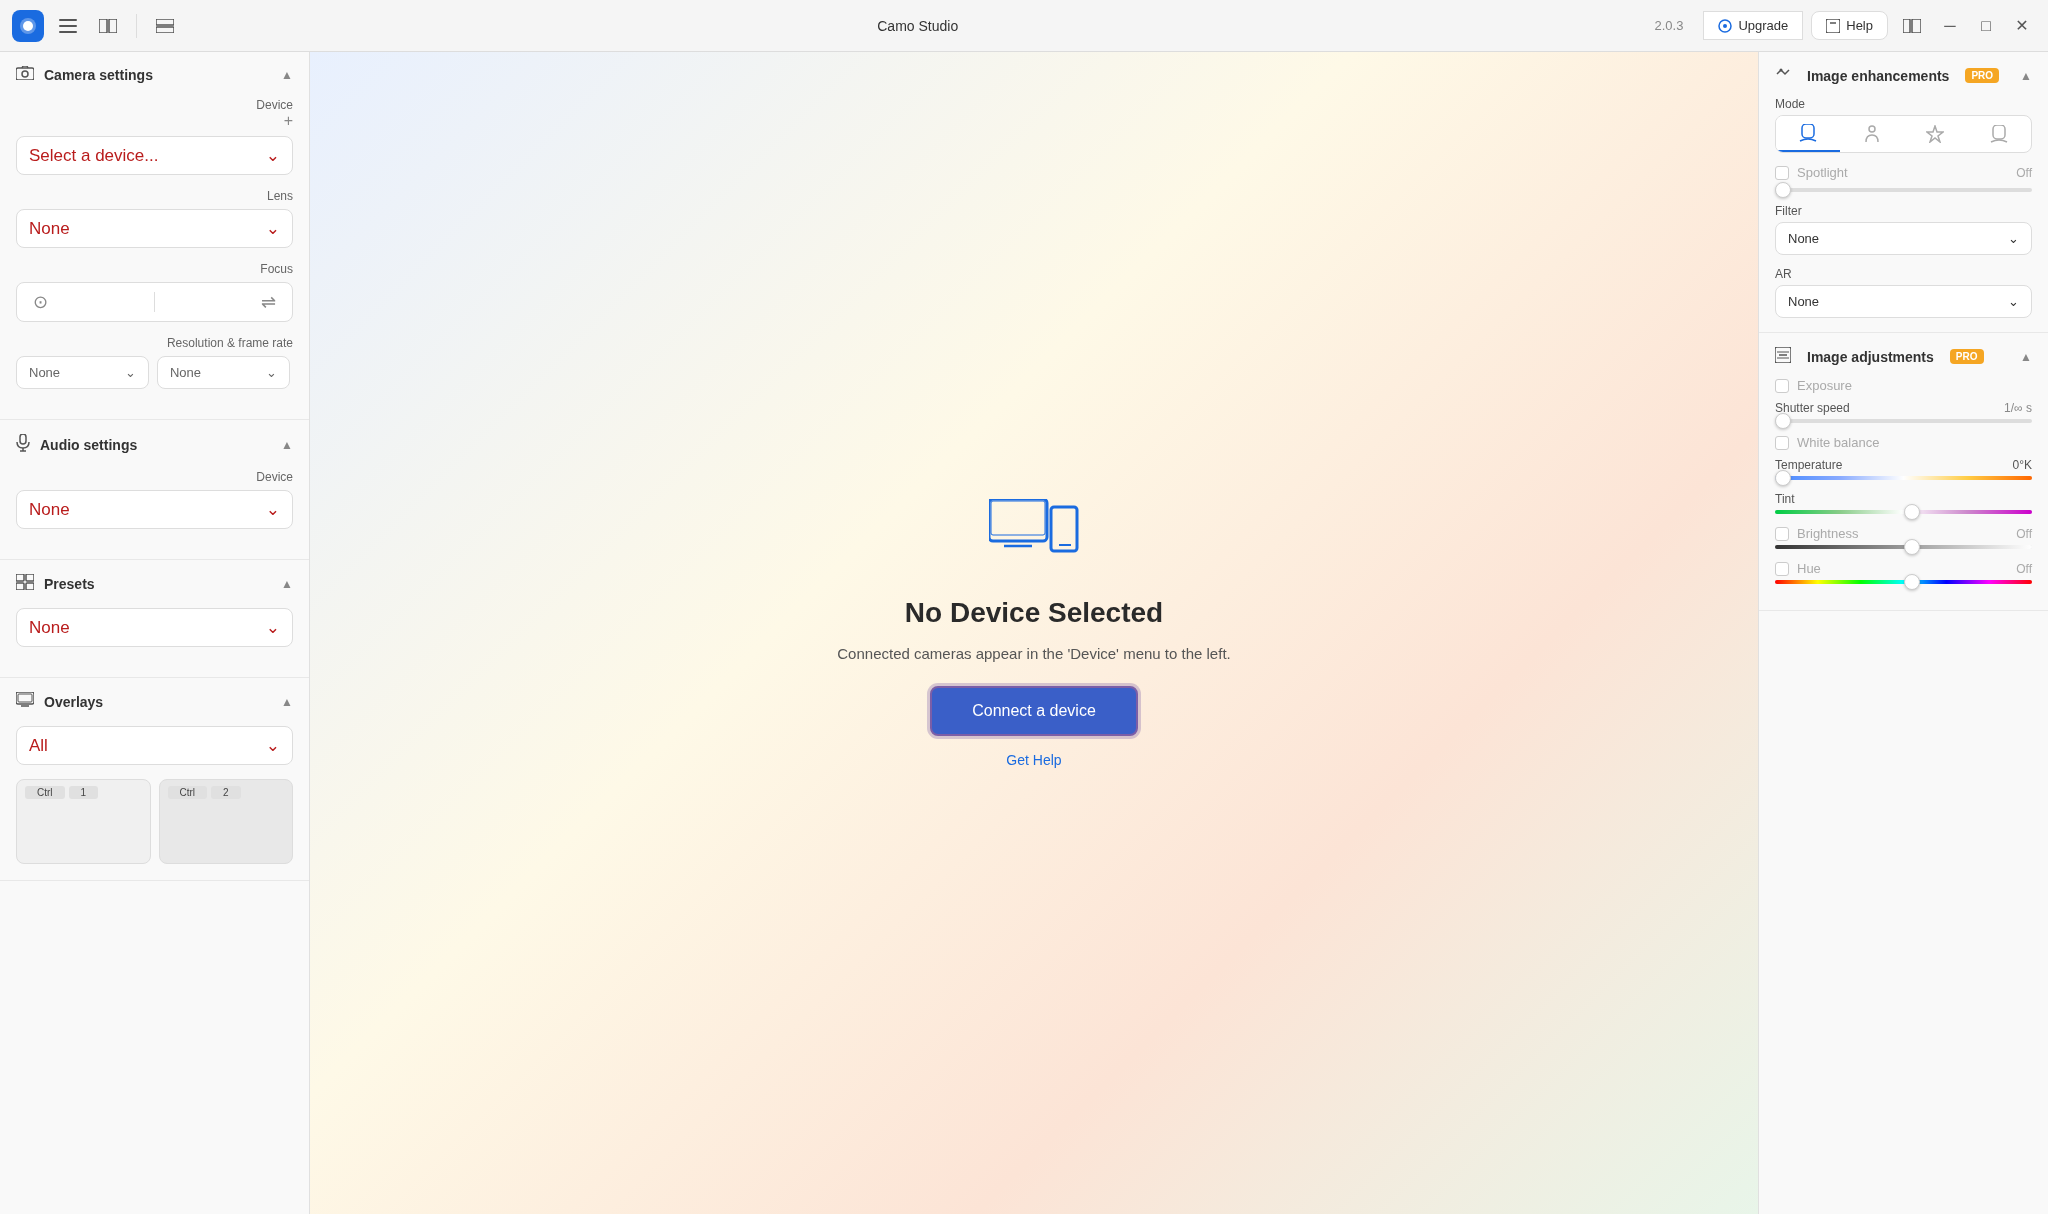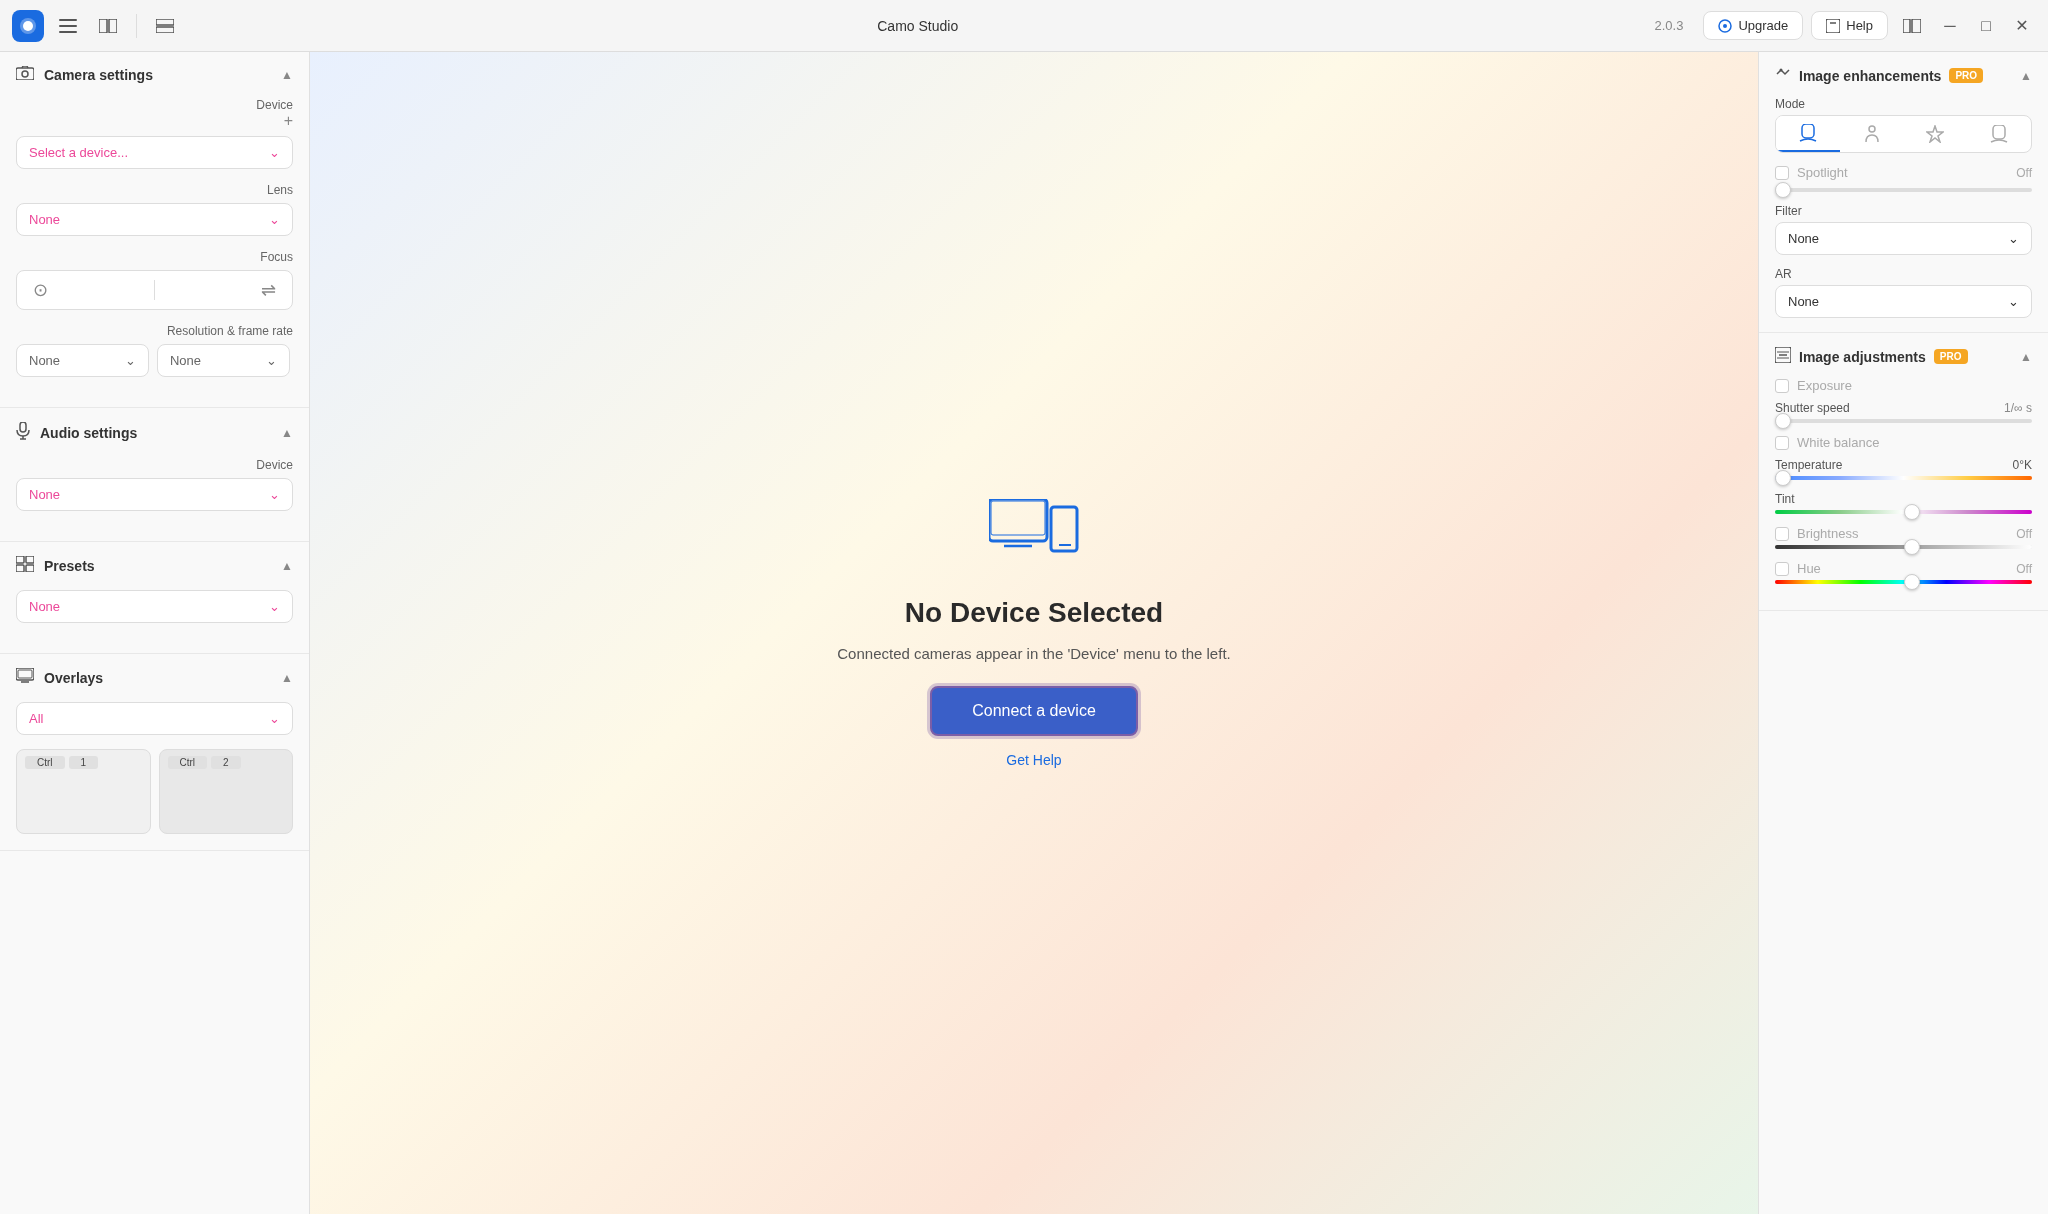--- a/index.html
+++ b/index.html
@@ -51,21 +51,21 @@
       color: #333;
     }
     .titlebar-version {
       font-size: 13px;
       color: #888;
       margin-right: 12px;
     }
     .titlebar-upgrade-btn {
       display: flex; align-items: center; gap: 6px;
       border: 1px solid #ddd;
-      border-radius: 8px;
+      border-radius: 0;
       padding: 6px 14px;
       background: white;
       cursor: pointer;
       font-size: 13px;
       color: #333;
     }
     .titlebar-help-btn {
       display: flex; align-items: center; gap: 6px;
       border: 1px solid #ddd;
       border-radius: 8px;
@@ -142,22 +142,22 @@
     .field-label-add {
       color: #888;
       cursor: pointer;
       font-size: 16px;
     }
     .select-dropdown {
       width: 100%;
       border: 1px solid #ddd;
       border-radius: 8px;
       padding: 8px 12px;
-      font-size: 13px;
-      color: #ec4899;
+      font-size: 17px;
+      color: #b91c1c;
       background: white;
       display: flex;
       align-items: center;
       justify-content: space-between;
       cursor: pointer;
       margin-bottom: 14px;
     }
     .select-dropdown-half {
       width: 48%;
       border: 1px solid #ddd;
@@ -292,21 +292,21 @@
     }
     .right-section-header {
       display: flex;
       align-items: center;
       justify-content: space-between;
       margin-bottom: 12px;
     }
     .right-section-header-left {
       display: flex;
       align-items: center;
-      gap: 8px;
+      gap: 16px;
       font-size: 14px;
       font-weight: 600;
       color: #333;
     }
     .pro-badge {
       background: #f5a623;
       color: white;
       font-size: 10px;
       font-weight: 700;
       padding: 2px 6px;

